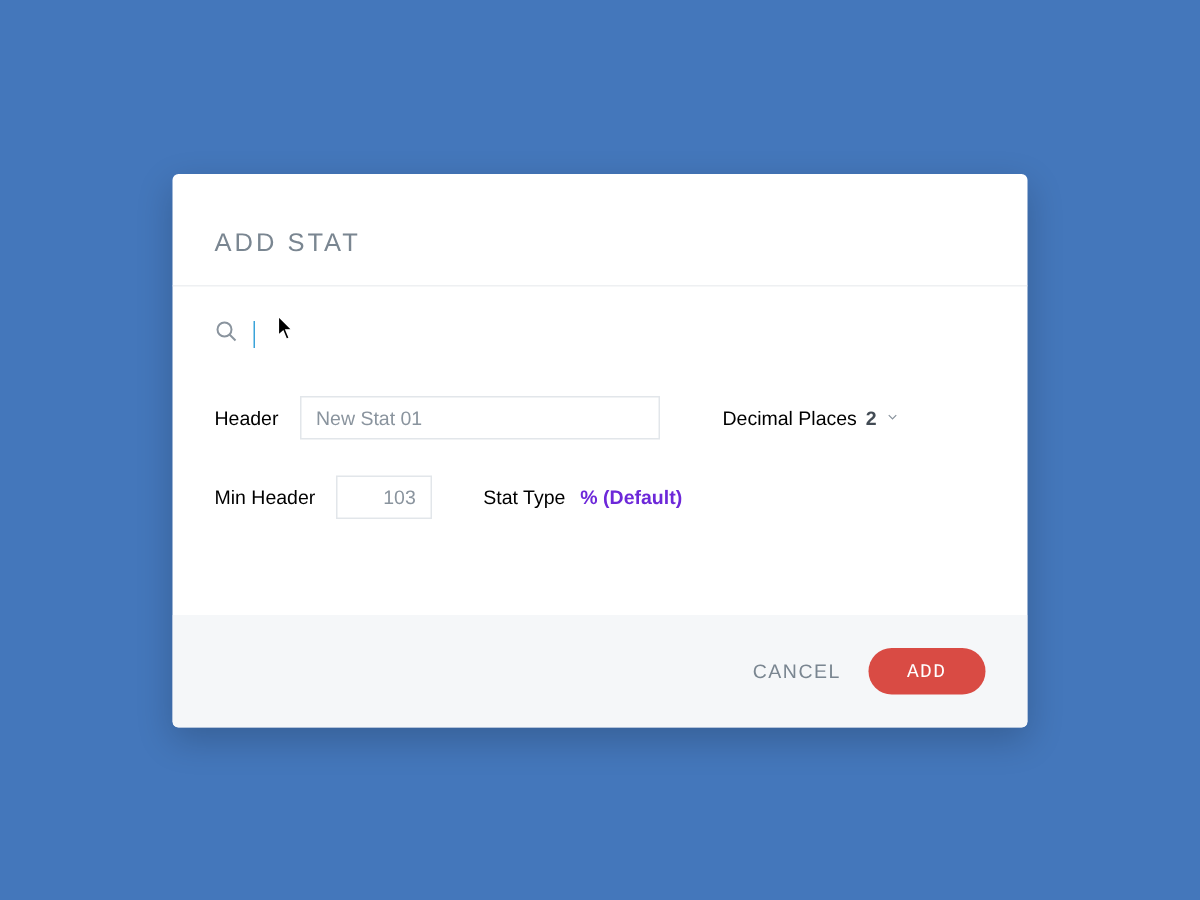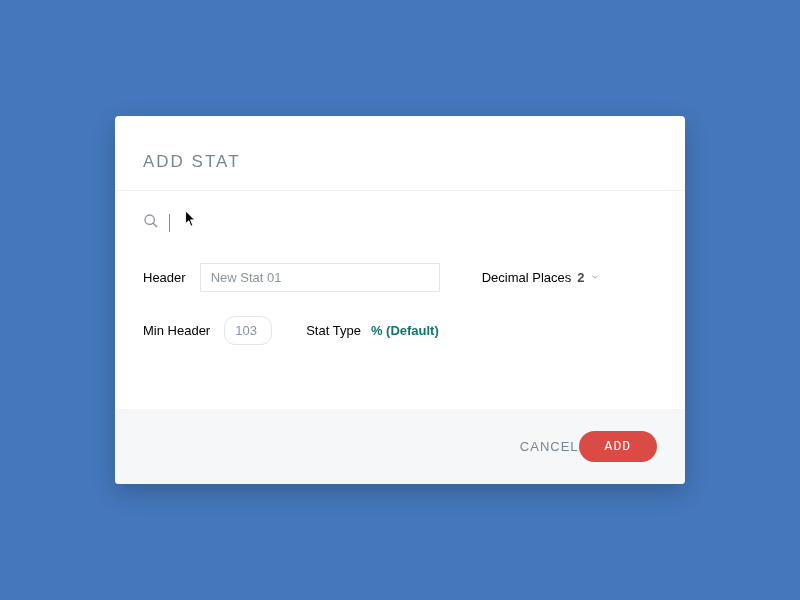--- a/index.html
+++ b/index.html
@@ -81,47 +81,47 @@
       padding: 6px 10px;
       font-size: 13px;
       color: #8a949e;
       outline: none;
       font-family: inherit;
     }
     .header-input {
       width: 240px;
     }
     .minsample-input {
-      width: 48px;
-      text-align: left;
-      border-radius: 11px;
+      width: 64px;
+      text-align: right;
     }
     .decimal-value {
       color: #424b54;
       font-weight: 600;
       font-size: 13px;
     }
     .chevron svg {
       width: 10px;
       height: 10px;
       stroke: #8a949e;
       fill: none;
       stroke-width: 2;
     }
     .stat-type-value {
-      color: #0f766e;
+      color: #6d28d9;
       font-weight: 600;
       font-size: 13px;
     }
     .dialog-footer {
       background: #f5f7f9;
       padding: 22px 28px;
       display: flex;
       justify-content: flex-end;
       align-items: center;
+      gap: 18px;
     }
     .cancel-btn {
       background: none;
       border: none;
       font-size: 13px;
       letter-spacing: 1px;
       color: #7a8691;
       cursor: pointer;
       font-family: inherit;
     }

